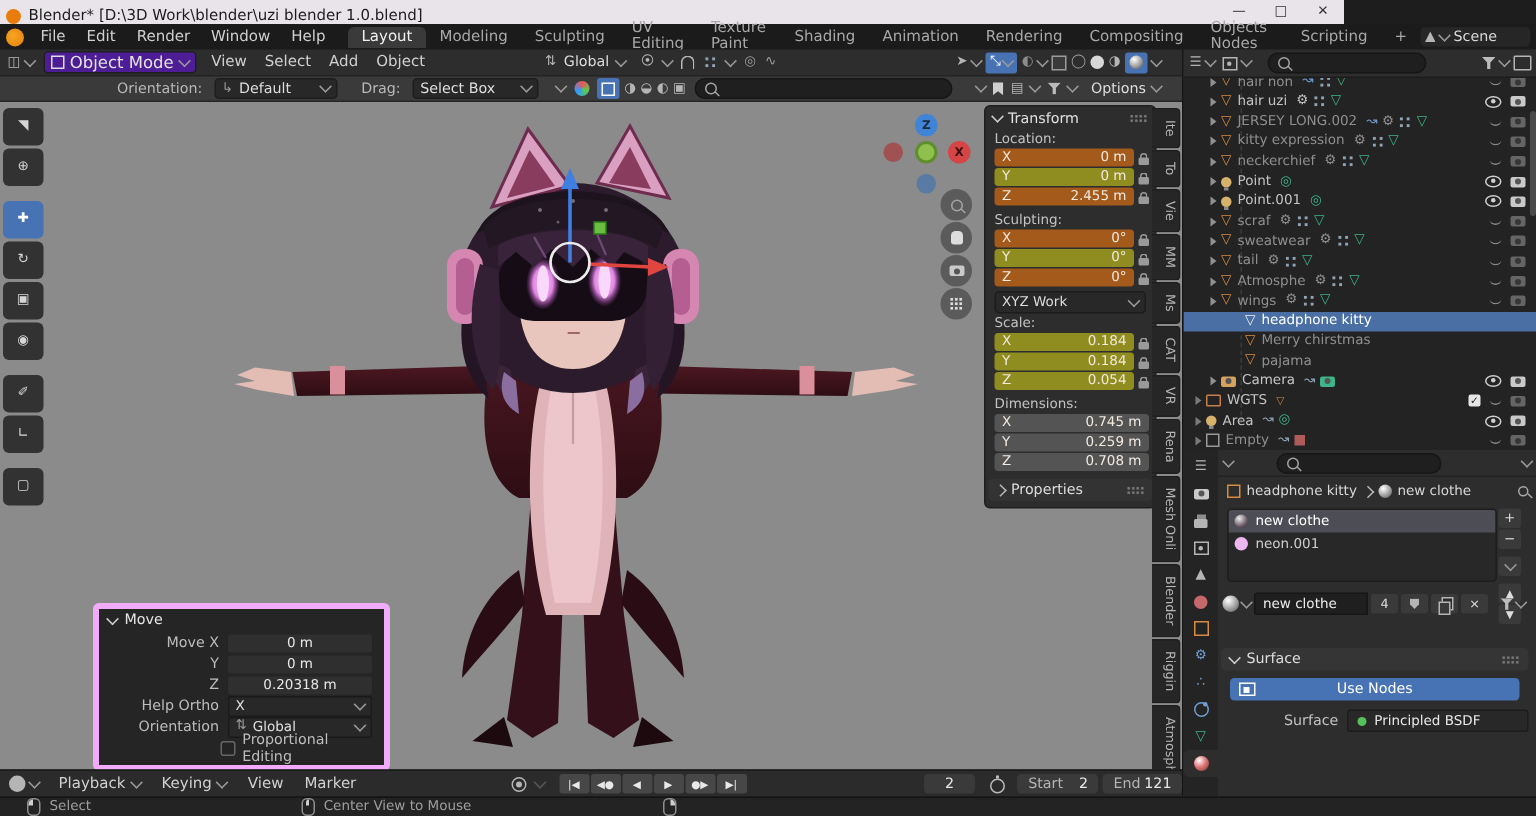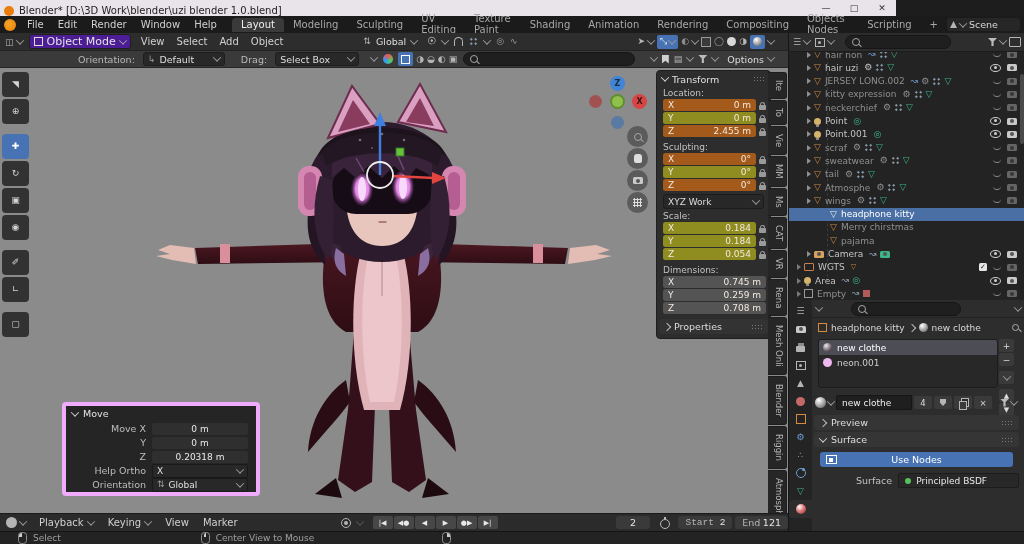--- a/index.html
+++ b/index.html
@@ -571,20 +571,25 @@
       <div class="mp-row">
         <span class="mp-lab">Orientation</span>
         <div class="mp-dd">
           <span class="row" style="gap:4px;">
               <span class="ic glyph" style="color:#9a9a9a;">⇅</span>
               <span>Global</span>
             </span>
           <span class="chev ic"></span>
         </div>
       </div>
+      <div class="mp-row" style="margin-bottom:5px;">
+        <span class="mp-lab"></span>
+        <span class="ic" style="width:8px;height:8px;border:1px solid #666;border-radius:2px;background:#242424;"></span>
+        <span style="margin-left:5px;color:#bdbdbd;">Proportional Editing</span>
+      </div>
     </div>
   </div>
 
   <div class="abs timeline">
     <span class="ic" style="width:11px;height:11px;border-radius:50%;background:#b5b5b5;margin:0 3px 0 6px;"></span>
     <span class="chev ic"></span>
     <div id="tlmenus" class="row" style="margin-left:6px;">
         <span class="menu-item" style="display: inline-flex; align-items: center; gap: 4px;">Playback<span class="chev ic"></span></span>
         <span class="menu-item" style="display: inline-flex; align-items: center; gap: 4px;">Keying<span class="chev ic"></span></span>
         <span class="menu-item">View</span>
@@ -595,21 +600,21 @@
     <div class="transport" id="transport">
         <span class="tpbtn">|◀</span>
         <span class="tpbtn">◀●</span>
         <span class="tpbtn">◀</span>
         <span class="tpbtn">▶</span>
         <span class="tpbtn">●▶</span>
         <span class="tpbtn">▶|</span>
       </div>
     <div class="tl-f" style="width:56px;margin-left:118px;">2</div>
     <span class="stopw ic" style="margin-left:10px;"></span>
-    <div class="tl-f" style="width:64px;margin-left:8px;justify-content:space-between;padding:0 7px;font-family:Liberation Mono, monospace;">
+    <div class="tl-f" style="width:64px;margin-left:8px;justify-content:space-between;padding:0 7px;">
       <span style="color:#b5b5b5;">Start</span>
         <span>2</span>
     </div>
     <div class="tl-f" style="width:62px;margin-left:3px;justify-content:space-between;padding:0 7px;">
       <span style="color:#b5b5b5;">End</span>
         <span>121</span>
     </div>
   </div>
 
   <div class="abs right">
@@ -969,25 +974,20 @@
         <div class="dbbtn">4</div>
         <div class="dbbtn">
             <span class="shieldic ic" style="width:6px;height:7px;"></span>
           </div>
         <div class="dbbtn">
             <span class="copyic ic" style="margin-left:3px;"></span>
           </div>
         <div class="dbbtn">×</div>
         <span class="funnel ic" style="margin-left:6px;"></span>
         <span class="chev ic"></span>
-      </div>
-      <div class="panelhdr" style="top:115px;">
-        <span class="chevr ic"></span>
-        <span>Preview</span>
-        <span class="grip ic" style="margin-left:auto;"></span>
       </div>
       <div class="panelhdr" style="top:132px;">
         <span class="chev ic" style="border-color:#cfcfcf;"></span>
         <span>Surface</span>
         <span class="grip ic" style="margin-left:auto;"></span>
       </div>
       <div class="usenodes">
         <span class="nodeic ic" style="position:absolute;left:6px;"></span>
         <span>Use Nodes</span>
       </div>

